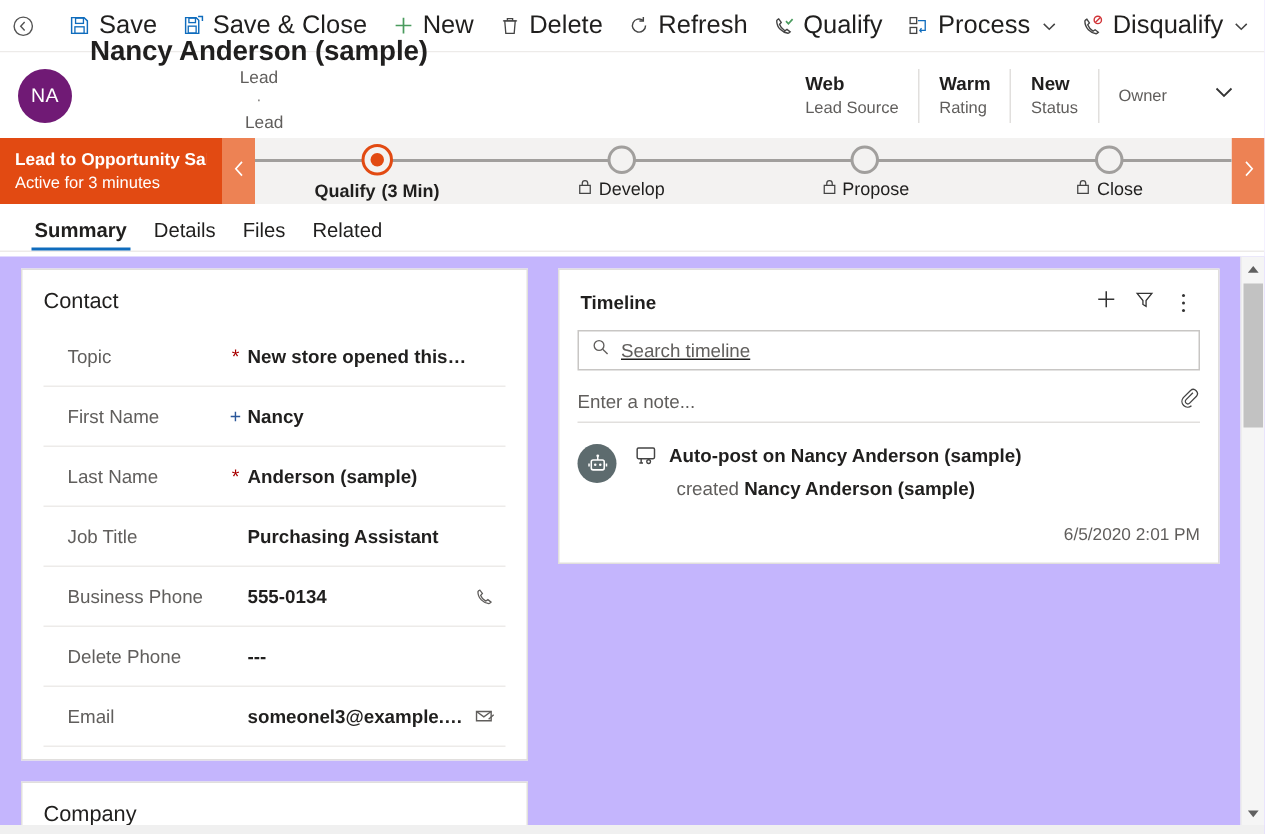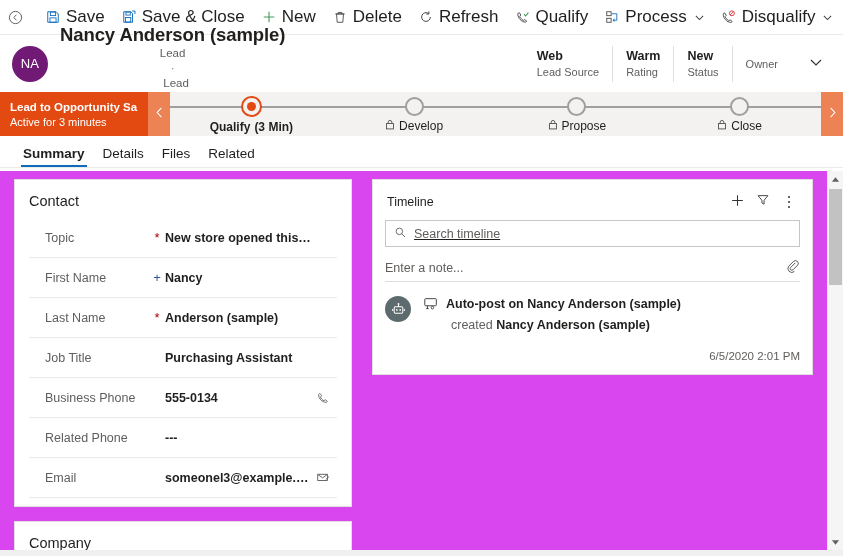--- a/index.html
+++ b/index.html
@@ -138,21 +138,21 @@
   }
   .tab.active { font-weight: 600; }
   .tab.active::after {
     content: ""; position: absolute; left: 7px; right: 7px; bottom: 0;
     height: 2.5px; background: #0f6cbd;
   }
 
   
   .content {
     position: absolute; top: 171px; left: 0; right: 0; bottom: 0;
-    background: #d946ef; display: flex; padding: 8px 0 0 0;
+    background: #c4b5fd; display: flex; padding: 8px 0 0 0;
     overflow: hidden;
   }
   .col-left { width: 360px; flex: 0 0 auto; padding: 0 8px 0 14px; }
   .col-right { flex: 1 1 auto; padding: 0 30px 0 12px; }
 
   .card {
     border: 1px solid #e1dfdd; background: #fff; margin-bottom: 14px;
   }
   .card-title {
     font-size: 14.5px; color: #201f1e; padding: 13px 14px 9px 14px;
@@ -179,21 +179,21 @@
   }
   .field-action {
     width: 24px; flex: 0 0 auto; display: flex; align-items: center;
     justify-content: center; color: #605e5c;
   }
 
   
   .tl-head {
     display: flex; align-items: center; padding: 10px 10px 6px 14px;
   }
-  .tl-title { font-size: 12.5px; font-weight: 400; color: #201f1e; flex: 1 1 auto; }
+  .tl-title { font-size: 12.5px; font-weight: 700; color: #201f1e; flex: 1 1 auto; }
   .tl-act {
     width: 26px; height: 24px; display: flex; align-items: center; justify-content: center;
     color: #333;
   }
   .tl-search-wrap { padding: 0 12px 0 12px; text-decoration: underline; }
   .tl-search {
     height: 27px; border: 1px solid #c8c6c4; display: flex; align-items: center;
     padding: 0 8px; gap: 7px;
   }
   .tl-search .ph { font-size: 12.5px; color: #605e5c; }
@@ -529,21 +529,21 @@
           <span class="req"></span>
           <span class="field-value">555-0134</span>
           <span class="field-action">
             <svg width="14" height="14" viewBox="0 0 16 16">
                 <path d="M3 4c0 5 4 8.5 8.3 9 1-.3 1.7-1.1 1.7-1.1l-2.4-1.9-1.6 1.1C7.1 10.2 5.7 8.4 5.1 6.8l1.3-1.5L4.5 2.8S3.3 3.2 3 4z" fill="none" stroke="#605e5c" stroke-width="1"></path>
               </svg>
           </span>
         </div>
 
         <div class="field-row">
-          <span class="field-label">Related Phone</span>
+          <span class="field-label">Delete Phone</span>
           <span class="req"></span>
           <span class="field-value">---</span>
           <span class="field-action"></span>
         </div>
 
         <div class="field-row">
           <span class="field-label">Email</span>
           <span class="req"></span>
           <span class="field-value">someonel3@example.com</span>
           <span class="field-action">

